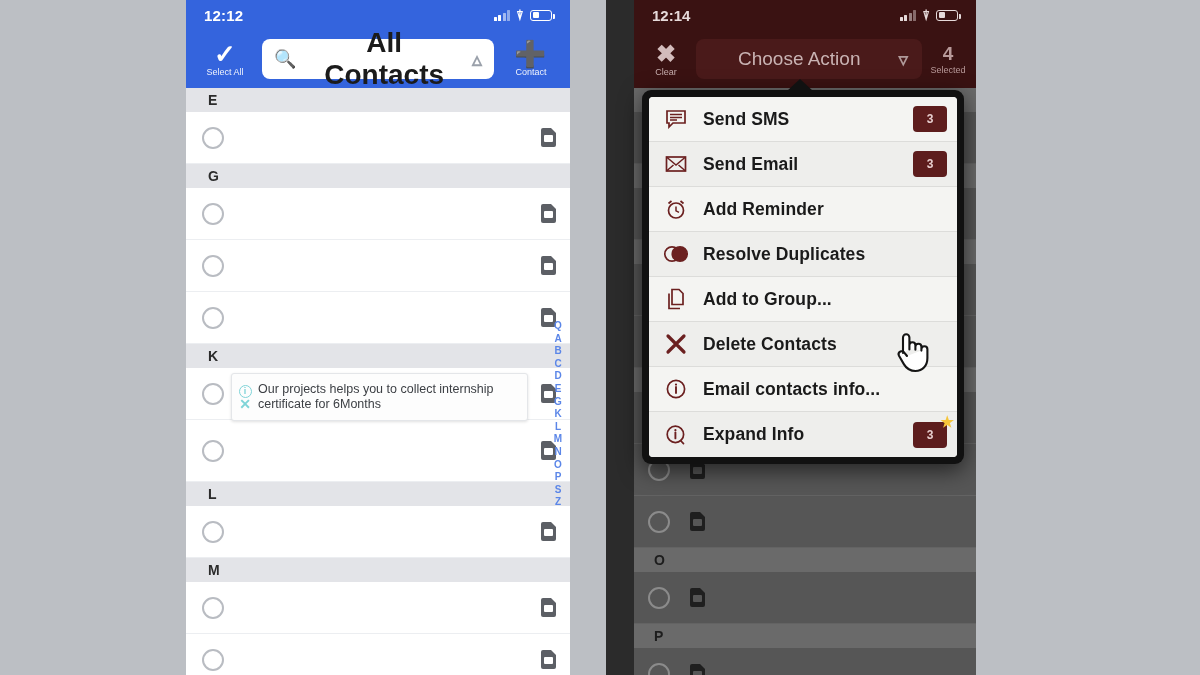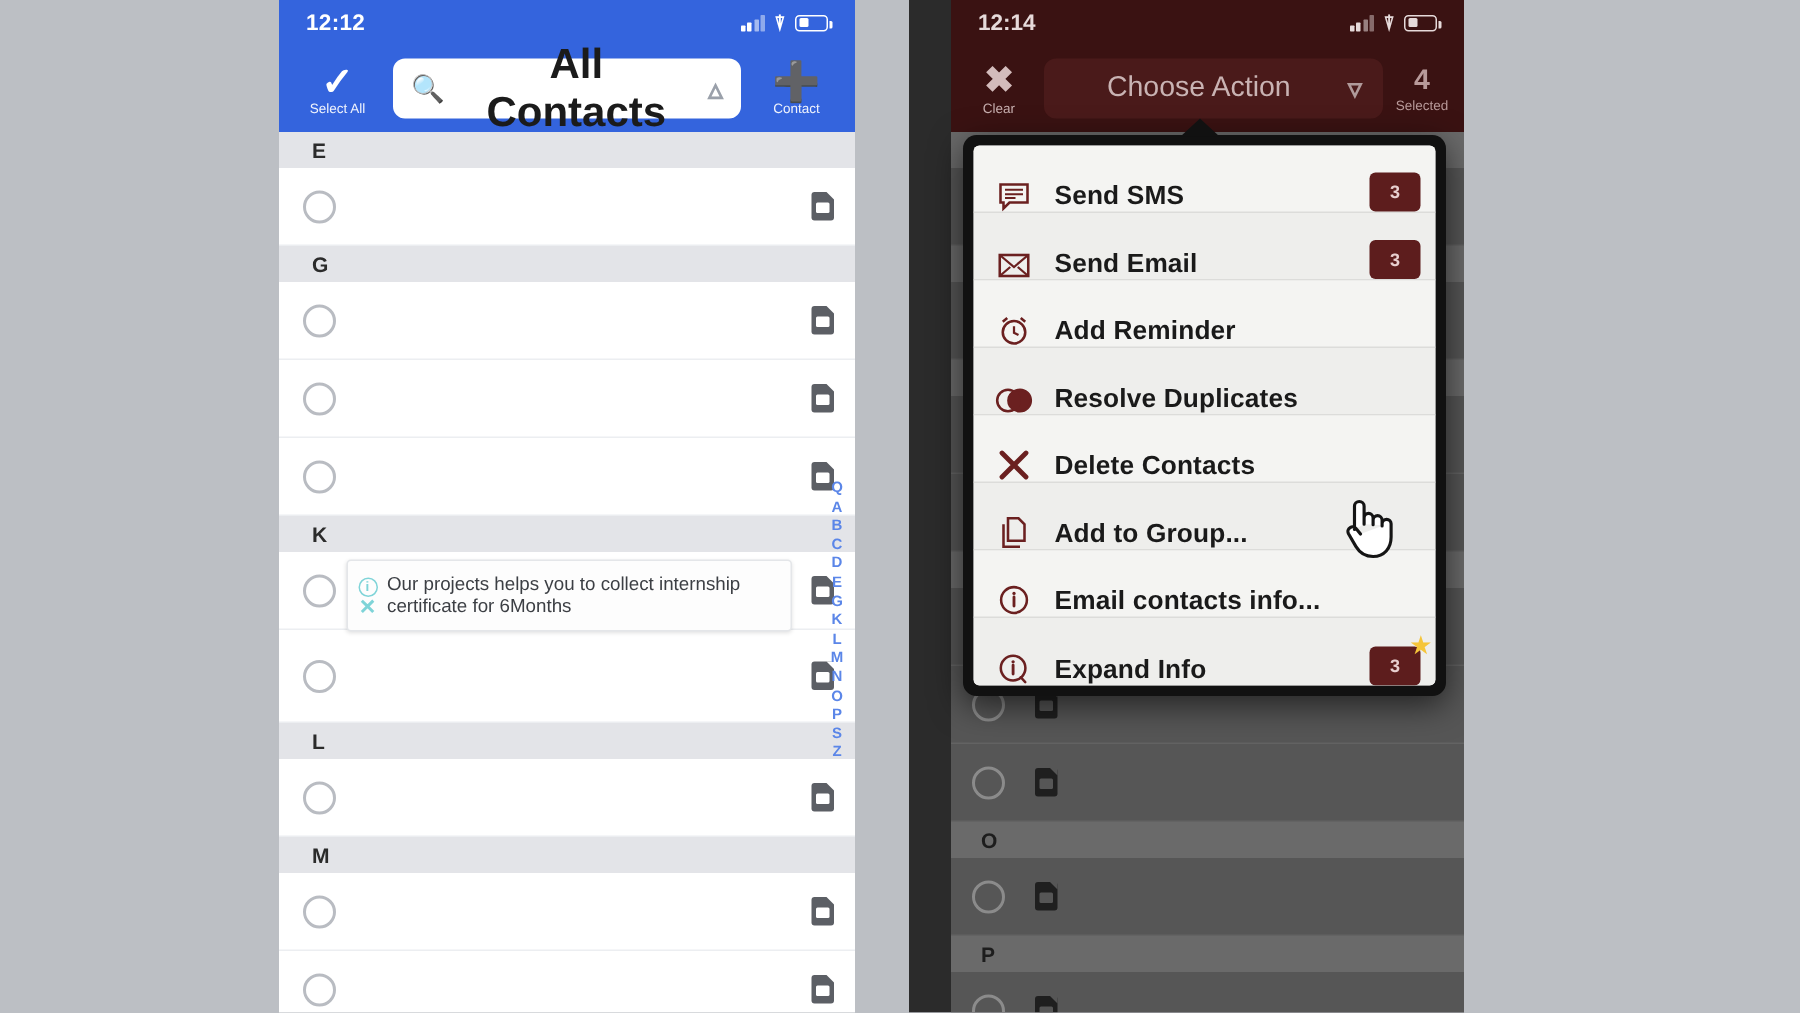--- a/index.html
+++ b/index.html
@@ -142,21 +142,21 @@
     background:#111; border-radius:9px; padding:7px; z-index:9;
     box-shadow:0 6px 22px rgba(0,0,0,.6);
   }
   .popup .arrow {
     position:absolute; top:-11px; left:145px; width:0;height:0;
     border-left:13px solid transparent; border-right:13px solid transparent;
     border-bottom:12px solid #111;
   }
   .menu { background:#f2f2f0; border-radius:4px; overflow:hidden; }
   .mi {
-    display:flex; align-items:flex-end; height:45px; padding:0 10px 0 14px; gap:14px;
+    display:flex; align-items:center; height:45px; padding:0 10px 0 14px; gap:14px;
     border-bottom:1px solid #dcdcda; background:#f4f4f2;
   }
   .mi:nth-child(even) { background:#eeeeec; }
   .mi:last-child { border-bottom:none; }
   .mi .ic { width:26px; flex:0 0 26px; display:flex; align-items:center; justify-content:center; color:#6b2020; }
   .mi .lbl { flex:1; font-size:17.5px; font-weight:bold; color:#1a1a1a; letter-spacing:.1px; }
   .mi .badge {
     width:34px;height:26px;background:#5d1d1d;border-radius:4px;color:#e8cfcf;
     font-size:12px;font-weight:bold; display:flex;align-items:center;justify-content:center;
     position:relative; flex:0 0 34px;
@@ -451,34 +451,34 @@
                   <circle cx="17" cy="9" r="7.2" fill="#6b2020" stroke="#6b2020" stroke-width="1.7"></circle>
                   <path d="M13 2.3a7.2 7.2 0 000 13.4 7.2 7.2 0 000-13.4z" fill="#6b2020"></path>
                 </svg>
             </span>
             <span class="lbl">Resolve Duplicates</span>
           </div>
 
           <div class="mi">
             <span class="ic">
               <svg width="22" height="22" viewBox="0 0 22 22">
-                  <path d="M3 3l16 16M19 3L3 19" stroke="#6b2020" stroke-width="3.2" stroke-linecap="round"></path>
-                </svg>
-            </span>
-            <span class="lbl">Delete Contacts</span>
-          </div>
-
-          <div class="mi">
-            <span class="ic">
-              <svg width="22" height="22" viewBox="0 0 22 22">
                   <path d="M7 1.5h7l4 4v11H7z" fill="none" stroke="#6b2020" stroke-width="1.7"></path>
                   <path d="M4 5.5v15h11" fill="none" stroke="#6b2020" stroke-width="1.7"></path>
                 </svg>
             </span>
             <span class="lbl">Add to Group...</span>
+          </div>
+
+          <div class="mi">
+            <span class="ic">
+              <svg width="22" height="22" viewBox="0 0 22 22">
+                  <path d="M3 3l16 16M19 3L3 19" stroke="#6b2020" stroke-width="3.2" stroke-linecap="round"></path>
+                </svg>
+            </span>
+            <span class="lbl">Delete Contacts</span>
           </div>
 
           <div class="mi">
             <span class="ic">
               <svg width="22" height="22" viewBox="0 0 22 22">
                   <circle cx="11" cy="11" r="8.6" fill="none" stroke="#6b2020" stroke-width="1.7"></circle>
                   <path d="M11 9v6" stroke="#6b2020" stroke-width="1.9" stroke-linecap="round"></path>
                   <circle cx="11" cy="6.6" r="1.1" fill="#6b2020"></circle>
                 </svg>
             </span>

